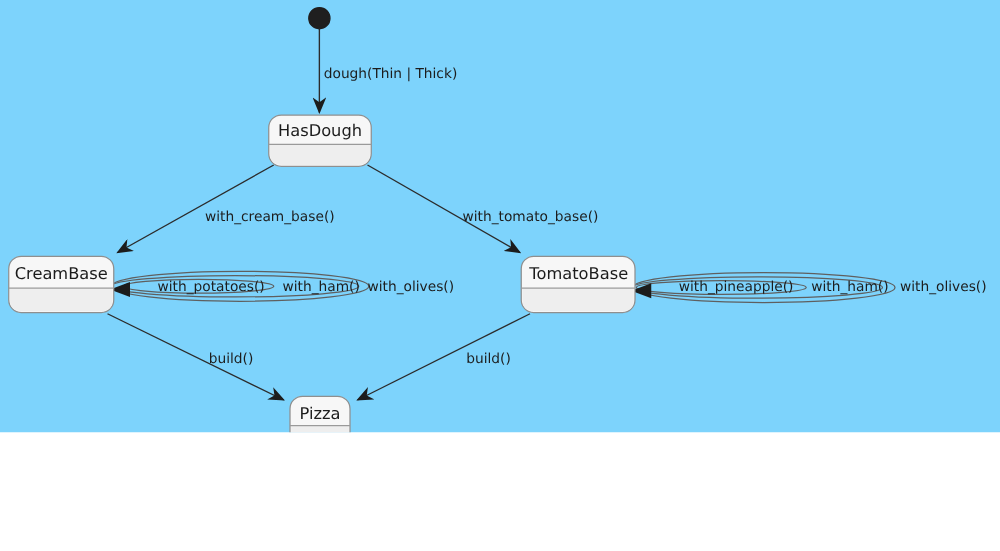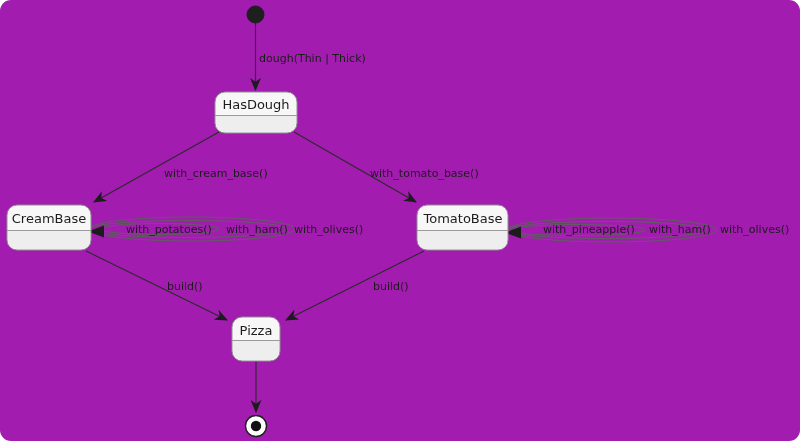--- a/index.html
+++ b/index.html
@@ -1,23 +1,22 @@
 <!DOCTYPE html>
 <html><head>
 <meta charset="utf-8">
 <style>
   html, body { margin: 0; padding: 0; background: #ffffff; }
   .canvas {
     position: relative;
     width: 800px;
-    height: 441px;
-    background: #a21caf;
+    height: 346px;
+    background: #7dd3fc;
     font-family: "DejaVu Sans", sans-serif;
     overflow: hidden;
-    border-radius: 11px;
   }
   svg { display: block; }
   .state-shape { fill: #f7f7f7; stroke: #8f8f8f; stroke-width: 1; }
   .state-body  { fill: #eeeeee; stroke: none; }
   .state-divider { stroke: #9a9a9a; stroke-width: 1; }
   .state-label { font-size: 13px; fill: #1c1c1c; text-anchor: middle; }
   .edge { stroke: #2b2b2b; stroke-width: 1.1; fill: none; }
   .edge-label { font-size: 11px; fill: #1c1c1c; }
   .loop { stroke: #5f5f5f; stroke-width: 1; fill: none; }
   .loop-arrow { fill: #1c1c1c; stroke: none; }

